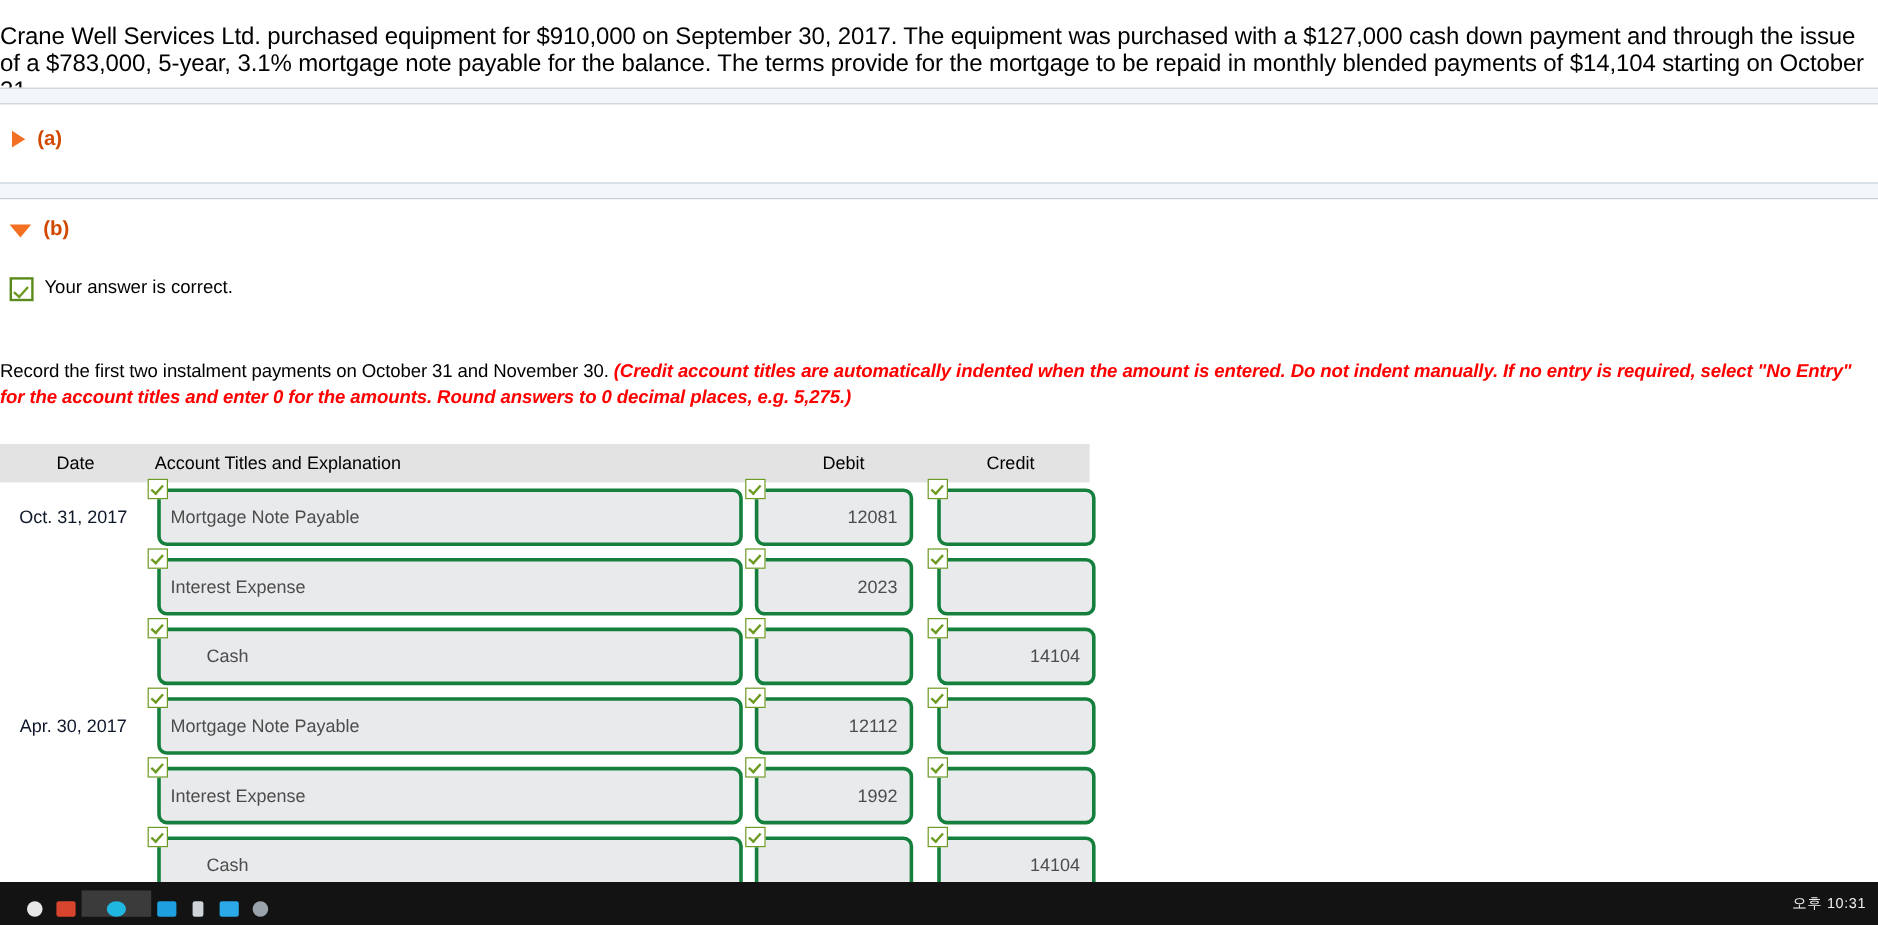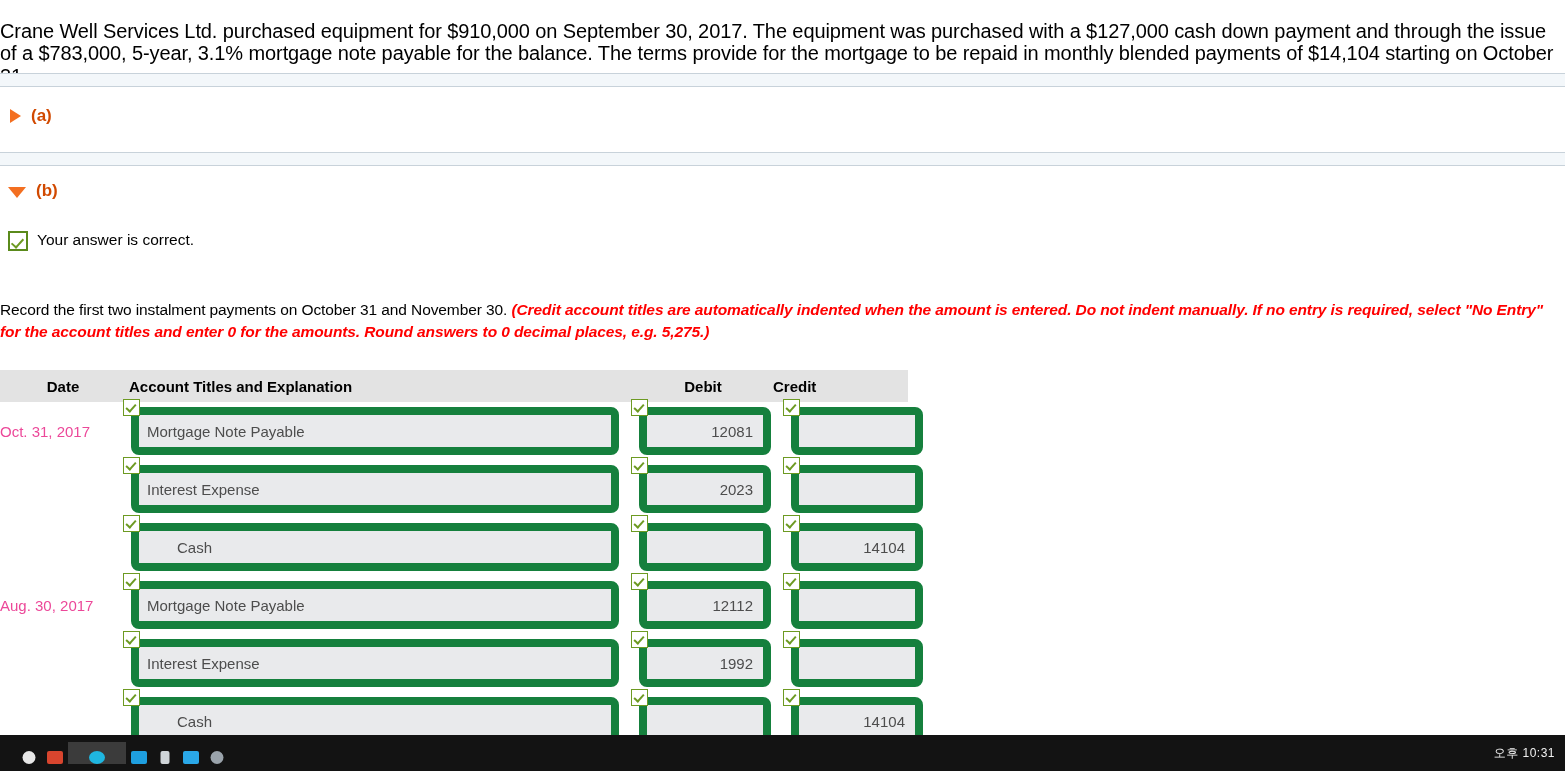--- a/index.html
+++ b/index.html
@@ -125,66 +125,66 @@
     position: absolute;
     left: 0px;
     top: 370px;
     width: 908px;
   }
   #journal-header {
     display: flex;
     height: 32px;
     align-items: center;
     background: #e3e3e3;
-    font-weight: bold;
+    font-weight: normal;
     font-size: 15px;
     color: #000000;
   }
   .col-date   { width: 126px; flex: 0 0 126px; text-align: center; }
   .col-acct   { width: 504px; flex: 0 0 504px; text-align: left; padding-left: 3px; }
   .col-debit  { width: 140px; flex: 0 0 140px; text-align: center; }
-  .col-credit { width: 138px; flex: 0 0 138px; text-align: left; }
+  .col-credit { width: 138px; flex: 0 0 138px; text-align: center; }
 
   .jrow {
     display: flex;
     align-items: center;
     height: 58px;
   }
   .date-cell {
     width: 126px;
     flex: 0 0 126px;
-    text-align: left;
+    text-align: center;
     padding-right: 4px;
     box-sizing: border-box;
     font-size: 15px;
-    color: #ec4899;
+    color: #0f172a;
     white-space: nowrap;
   }
 
   
   .field {
     position: relative;
     height: 48px;
     box-sizing: border-box;
   }
   .field .box {
     position: absolute;
     left: 0; top: 0; right: 0; bottom: 0;
-    border: 8px solid #15803d;
+    border: 3px solid #15803d;
     border-radius: 8px;
     background: #e9eaec;
     box-sizing: border-box;
     display: flex;
     align-items: center;
     font-size: 15px;
     color: #4d4d4d;
     overflow: hidden;
   }
   .field.acct   { width: 488px; flex: 0 0 488px; margin-left: 5px; }
-  .field.debit  { width: 132px; flex: 0 0 132px; margin-left: 20px; }
+  .field.debit  { width: 132px; flex: 0 0 132px; margin-left: 10px; }
   .field.credit { width: 132px; flex: 0 0 132px; margin-left: 20px; }
 
   .acct .box  { padding-left: 8px; justify-content: flex-start; }
   .acct .box.indented { padding-left: 38px; }
   .debit .box, .credit .box { justify-content: flex-end; padding-right: 10px; }
 
   .badge {
     position: absolute;
     left: -8px;
     top: -8px;
@@ -328,21 +328,21 @@
           <div class="field debit">
             <span class="badge"></span>
             <div class="box"></div>
           </div>
           <div class="field credit">
             <span class="badge"></span>
             <div class="box">14104</div>
           </div>
         </div>
         <div class="jrow">
-          <div class="date-cell">Aug. 30, 2017</div>
+          <div class="date-cell">Apr. 30, 2017</div>
           <div class="field acct">
             <span class="badge"></span>
             <div class="box">Mortgage Note Payable</div>
           </div>
           <div class="field debit">
             <span class="badge"></span>
             <div class="box">12112</div>
           </div>
           <div class="field credit">
             <span class="badge"></span>

